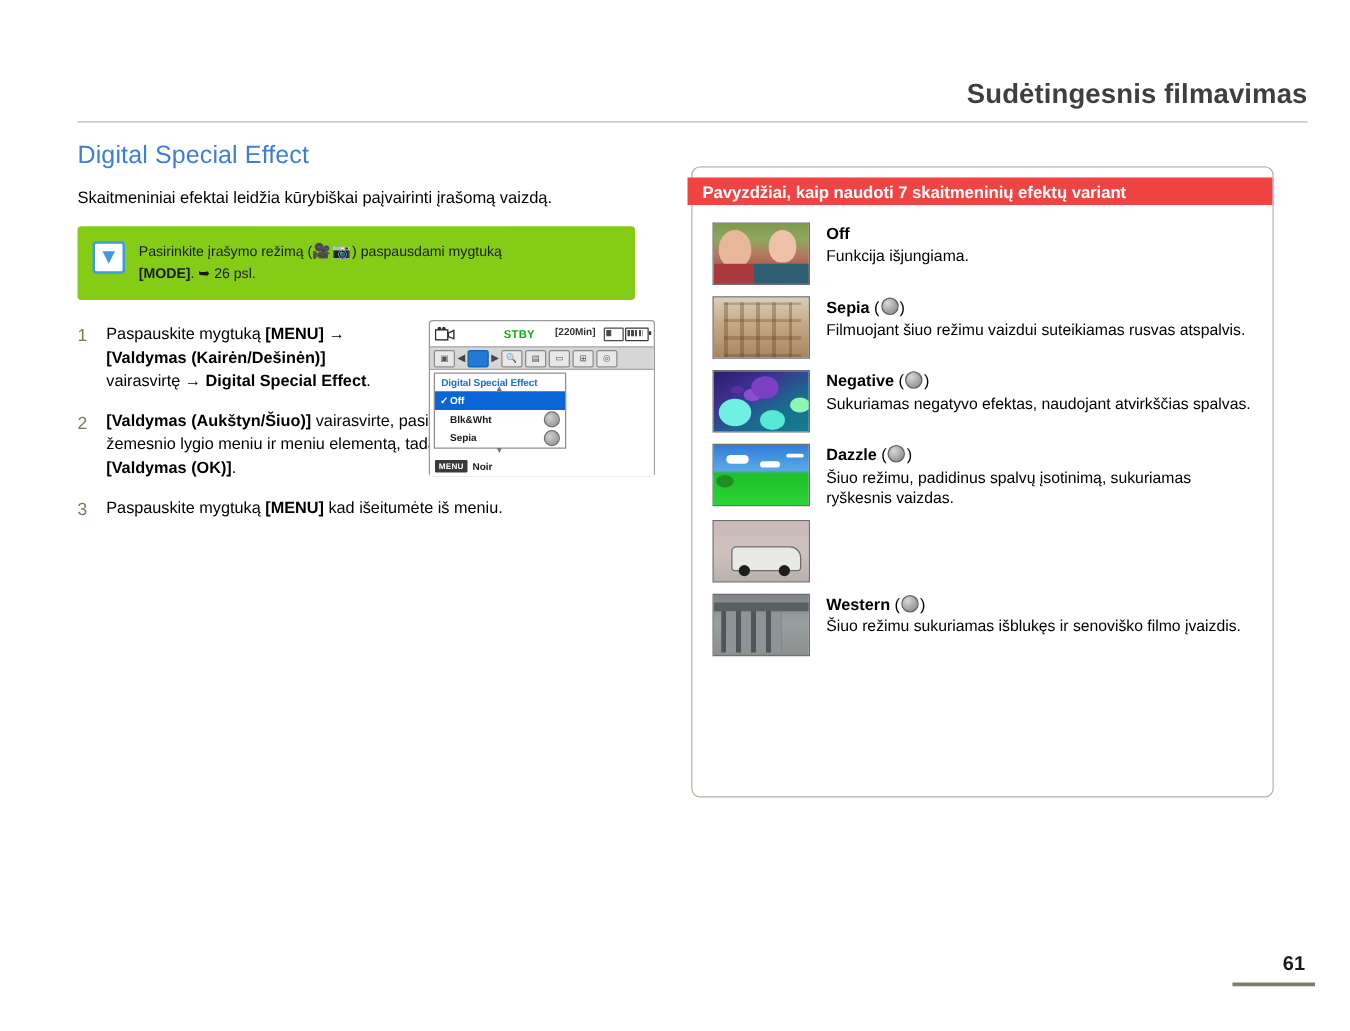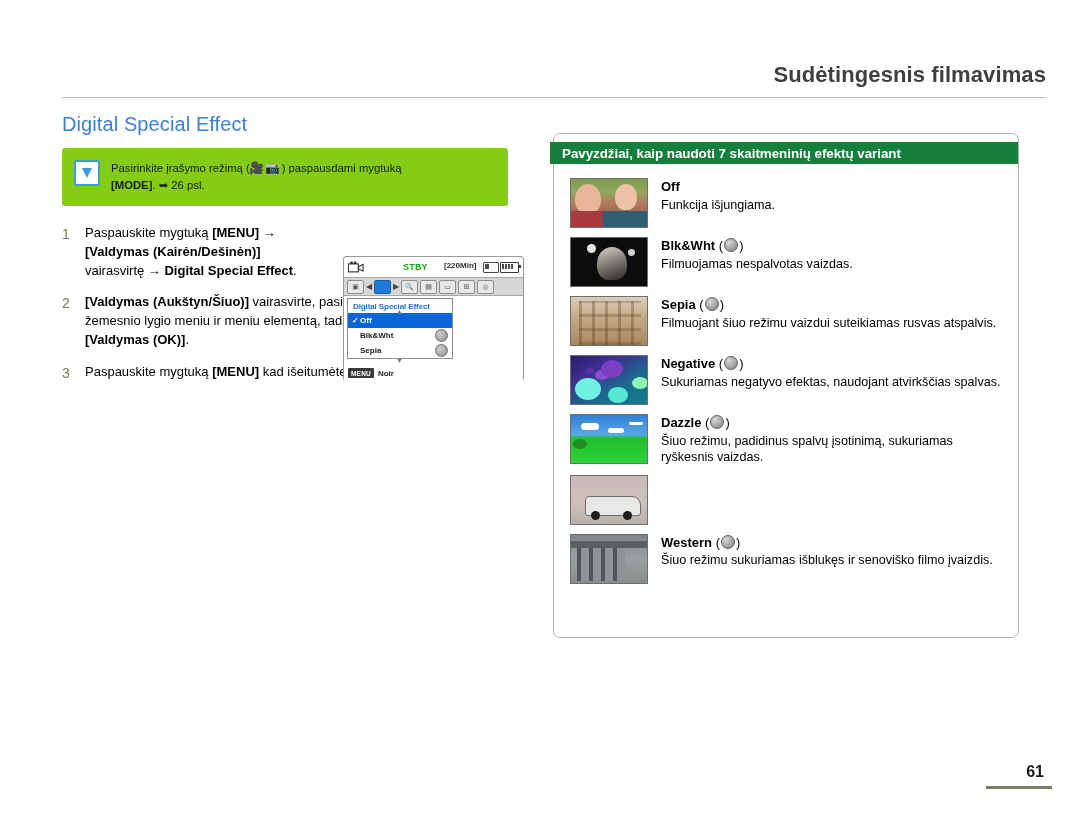--- a/index.html
+++ b/index.html
@@ -153,21 +153,21 @@
   
   .rpanel{
     position:absolute;left:553px;top:133px;
     width:466px;height:505px;
     border:1px solid #b6b6a8;border-radius:7px;background:#fff;
     box-sizing:border-box;
   }
   .rbanner{
     position:absolute;left:-4px;top:8px;
     width:468px;height:22px;
-    background:#15803d;
+    background:#ef4444;
     display:flex;align-items:center;
     overflow:hidden;
   }
   .rbanner span{
     font-size:13.4px;font-weight:bold;color:#ffffff;
     padding-left:12px;white-space:nowrap;letter-spacing:-.05px;
   }
   .rlist{position:absolute;left:16px;top:44px;right:14px;}
   .reffect{display:flex;gap:13px;margin-bottom:9px;align-items:flex-start;}
   .thumb{
@@ -259,20 +259,21 @@
 </head>
 <body>
 
 <div class="page">
 
   <div class="hdr-title">Sudėtingesnis filmavimas</div>
   <div class="hdr-rule"></div>
 
   <div class="left">
     <div class="sec-title">Digital Special Effect</div>
+    <div class="intro">Skaitmeniniai efektai leidžia kūrybiškai paįvairinti įrašomą vaizdą.</div>
 
     <div class="notebox">
       <div class="note-ico">
         <svg width="14" height="14" viewBox="0 0 14 14">
             <path d="M2 2 L12 2 L7 12 Z" fill="#3d9be0"></path>
           </svg>
       </div>
       <div class="note-txt">
         <span>Pasirinkite įrašymo režimą (</span><span class="cam-glyph">🎥</span><span class="cam-glyph">📷</span><span>) paspausdami mygtuką</span><br>
         <b>[MODE]</b><span>. ➥ 26 psl.</span>
@@ -352,27 +353,20 @@
     </div>
     <div class="rlist" id="rlist">
         <div class="reffect">
           <div class="thumb th-off"></div>
           <div class="reffect-txt">
             <div class="reffect-name"><span>Off</span></div>
             <div class="reffect-desc">Funkcija išjungiama.</div>
           </div>
         </div>
         <div class="reffect">
-          <div class="thumb th-bw"></div>
-          <div class="reffect-txt">
-            <div class="reffect-name"><span>Blk&amp;Wht</span><span class="paren"> (<span class="eff-ic"></span>)</span></div>
-            <div class="reffect-desc">Filmuojamas nespalvotas vaizdas.</div>
-          </div>
-        </div>
-        <div class="reffect">
           <div class="thumb th-sepia"></div>
           <div class="reffect-txt">
             <div class="reffect-name"><span>Sepia</span><span class="paren"> (<span class="eff-ic"></span>)</span></div>
             <div class="reffect-desc">Filmuojant šiuo režimu vaizdui suteikiamas rusvas atspalvis.</div>
           </div>
         </div>
         <div class="reffect">
           <div class="thumb th-neg"></div>
           <div class="reffect-txt">
             <div class="reffect-name"><span>Negative</span><span class="paren"> (<span class="eff-ic"></span>)</span></div>

